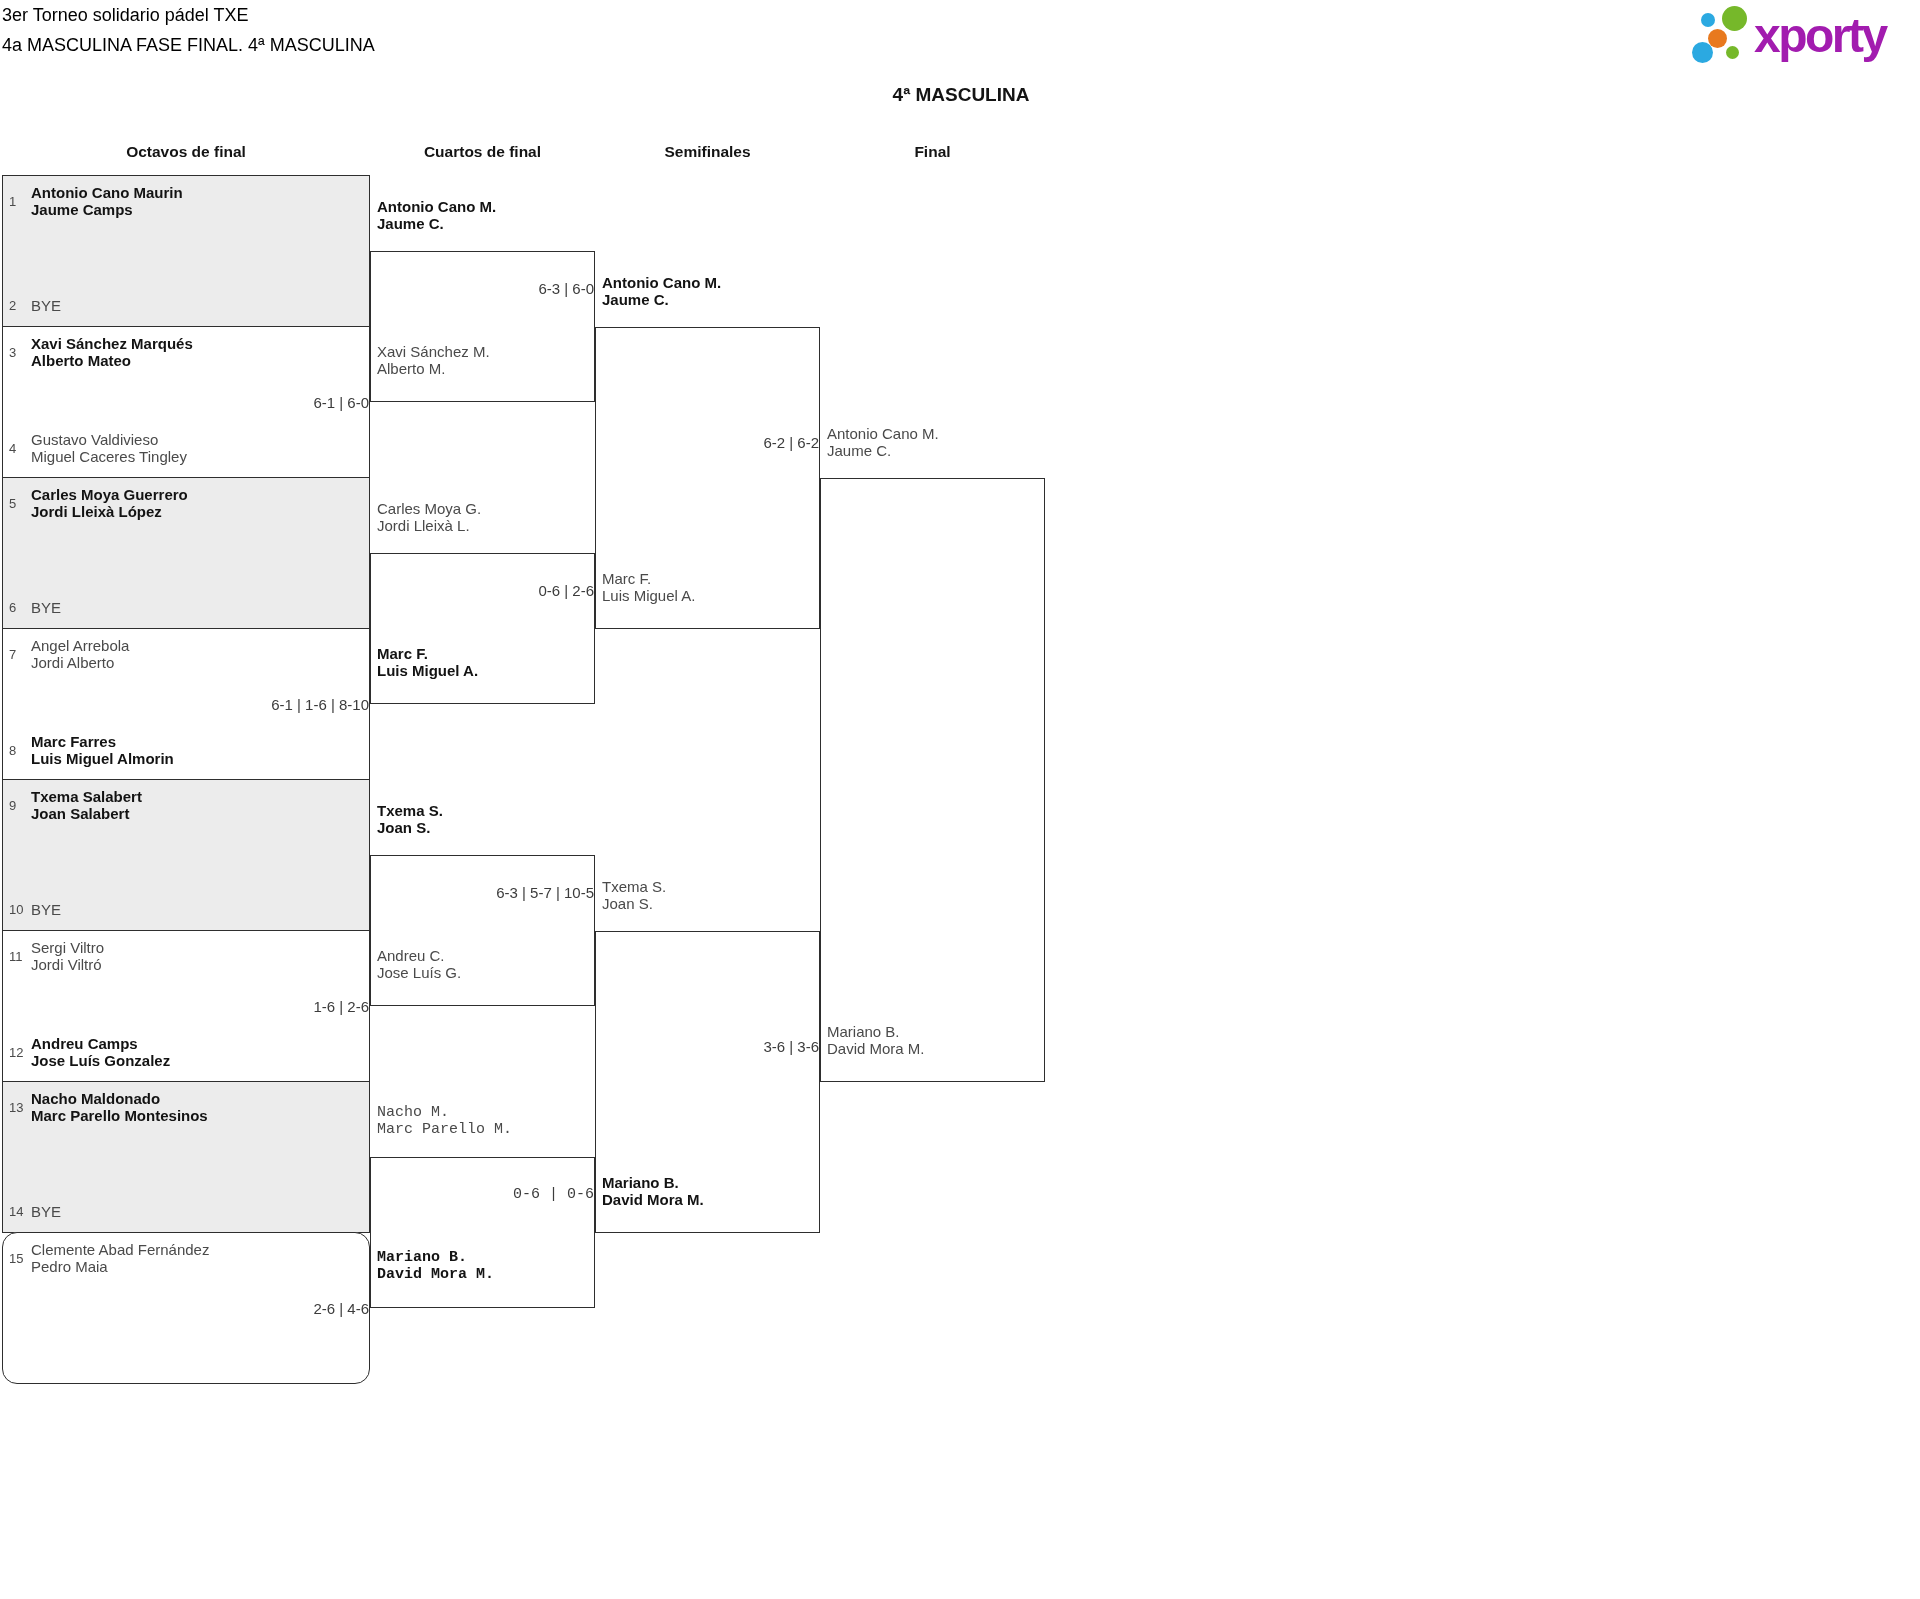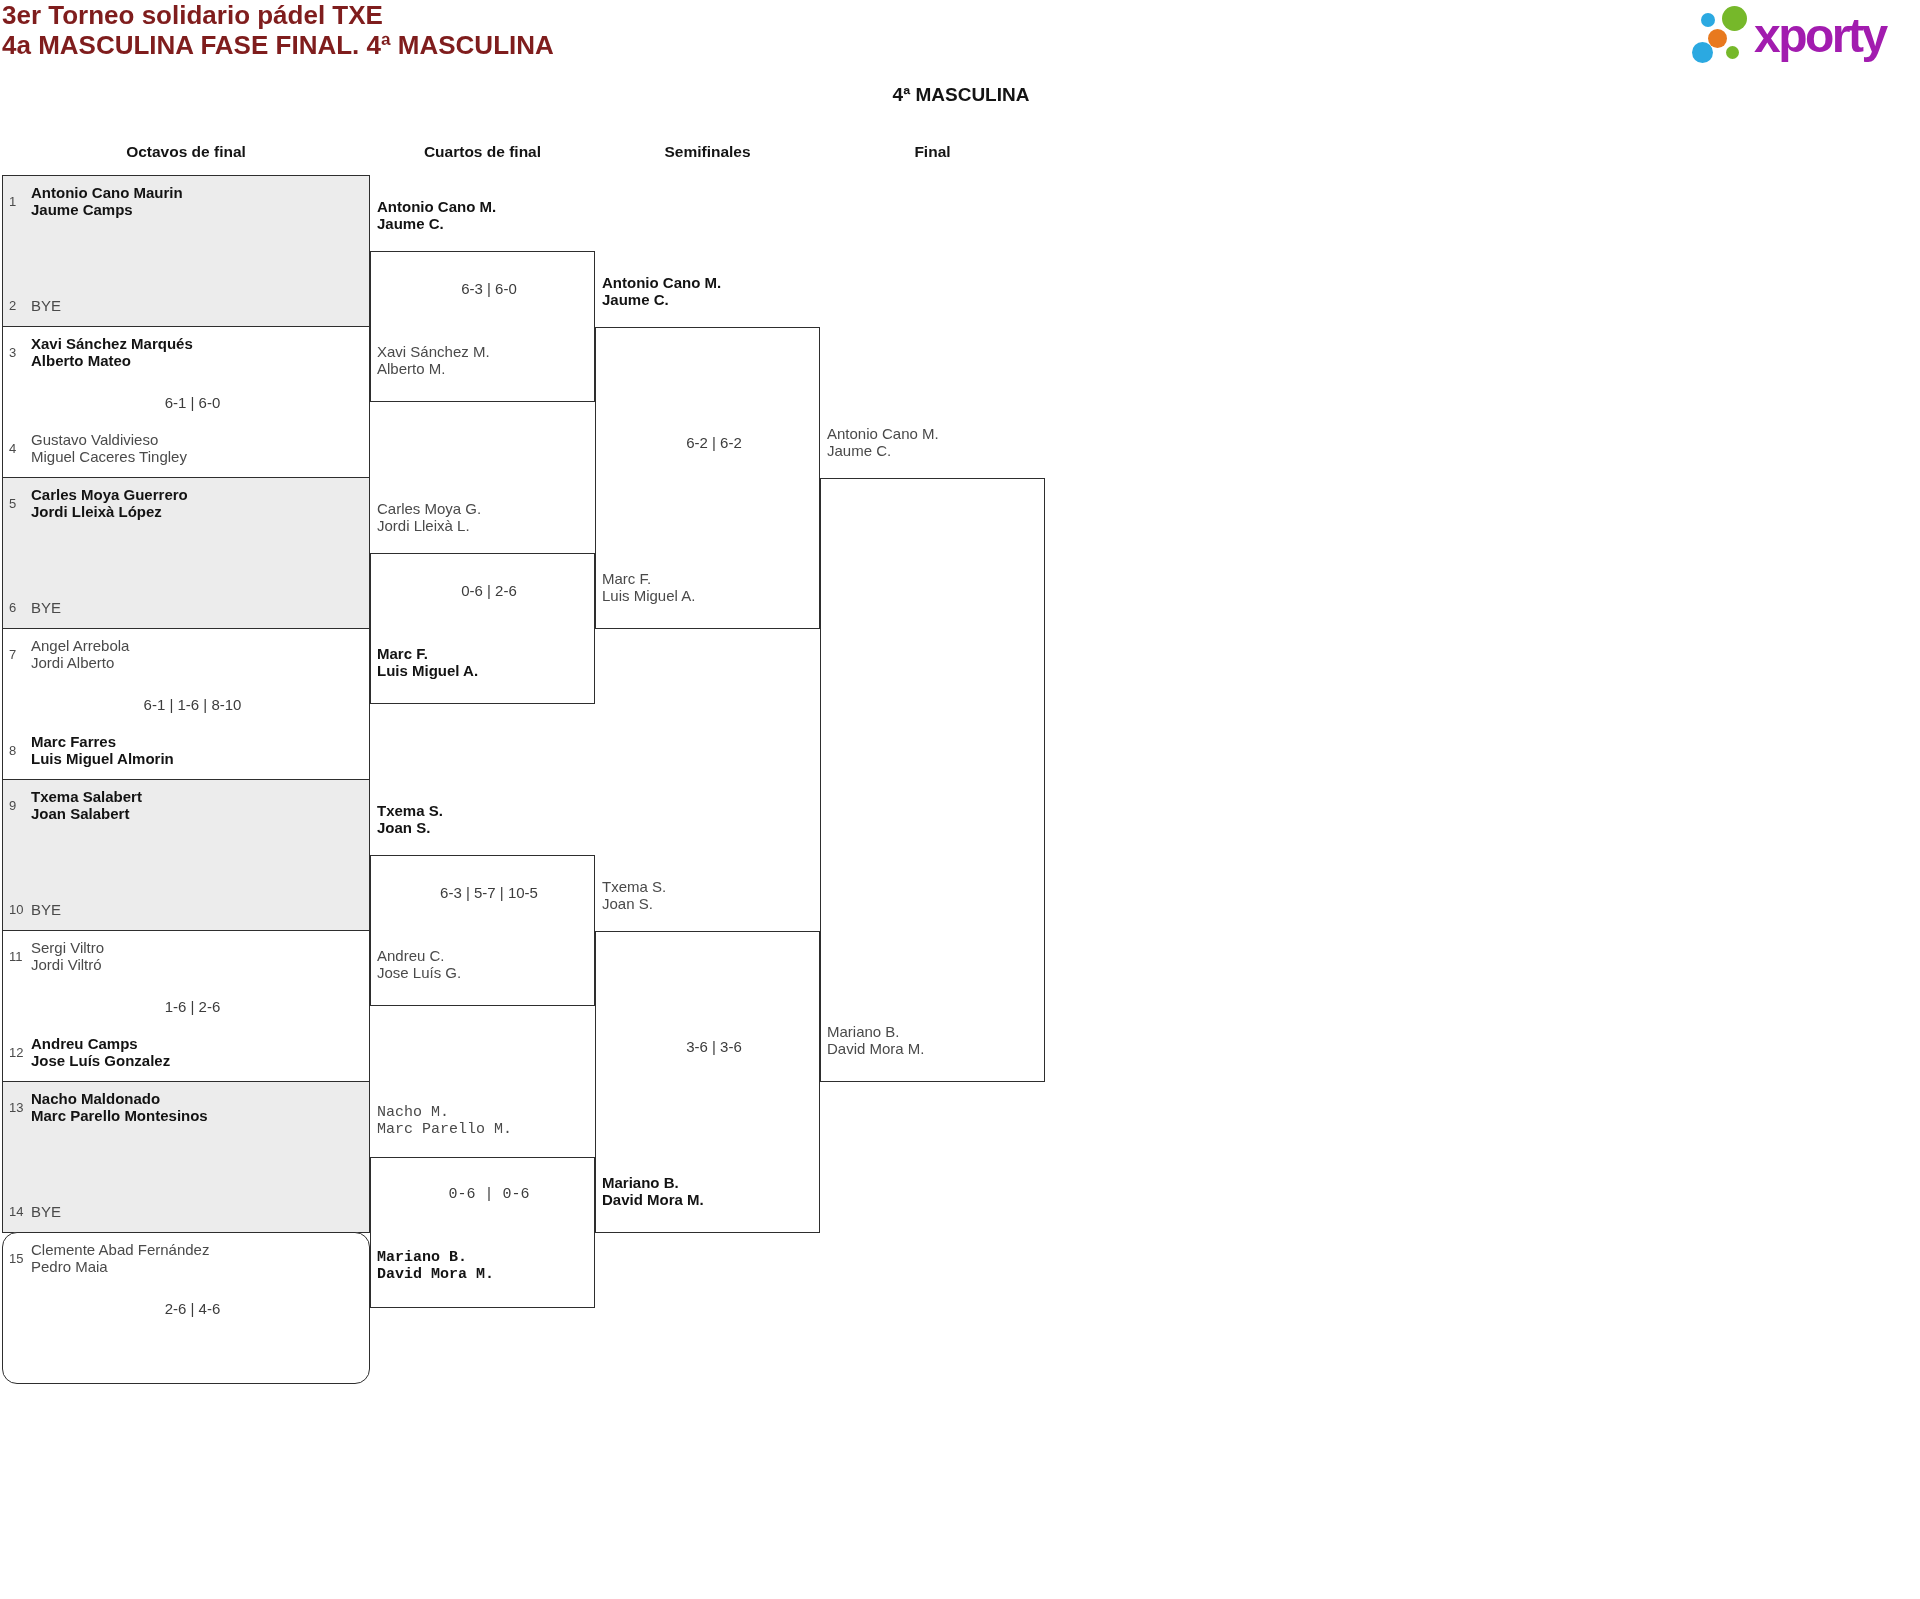--- a/index.html
+++ b/index.html
@@ -2,21 +2,21 @@
 <html><head>
 <meta charset="utf-8">
 <style>
   html,body{margin:0;padding:0;background:#fff;}
   body{width:1920px;height:1599px;position:relative;overflow:hidden;
        font-family:"Liberation Sans",sans-serif;color:#141414;}
   .page{position:absolute;inset:0;}
 
   
   .titles{position:absolute;left:2px;top:0;}
-  .title-line{font-size:26px;font-weight:700;line-height:30px;color:#7f1d1d;white-space:nowrap;}
+  .title-line{font-size:18px;font-weight:400;line-height:30px;color:#000000;white-space:nowrap;}
 
   
   .category{position:absolute;left:0;top:84px;width:1922px;text-align:center;
             font-size:19px;font-weight:600;color:#141414;}
 
   
   .logo{position:absolute;left:1688px;top:4px;width:225px;height:72px;cursor:pointer;}
   .dot{position:absolute;border-radius:50%;}
   .d1{left:13px;top:9px;width:14px;height:14px;}
   .d2{left:34px;top:2px;width:25px;height:25px;}
@@ -41,21 +41,21 @@
   
   .row{left:0;right:0;display:flex;align-items:center;}
   .row.rtop{top:8px;}
   .row.rbottom{bottom:12px;}
   .seed{width:22px;padding-left:6px;flex:none;font-size:13px;color:#4a4a4a;}
 
   
   .part.lift{left:6px;bottom:calc(100% + 20px);}
   .part.inner{left:6px;bottom:24px;}
 
-  .score{position:absolute;left:13px;right:0;text-align:center;font-size:15px;color:#3c3c3c;}
+  .score{position:absolute;left:13px;right:0;text-align:right;font-size:15px;color:#3c3c3c;}
   .score.mid{top:50%;transform:translateY(-50%);}
 </style>
 </head>
 <body>
 
 <div class="page">
 
   <div class="titles">
     <div class="title-line">3er Torneo solidario pádel TXE</div>
     <div class="title-line">4a MASCULINA FASE FINAL. 4ª MASCULINA</div>

